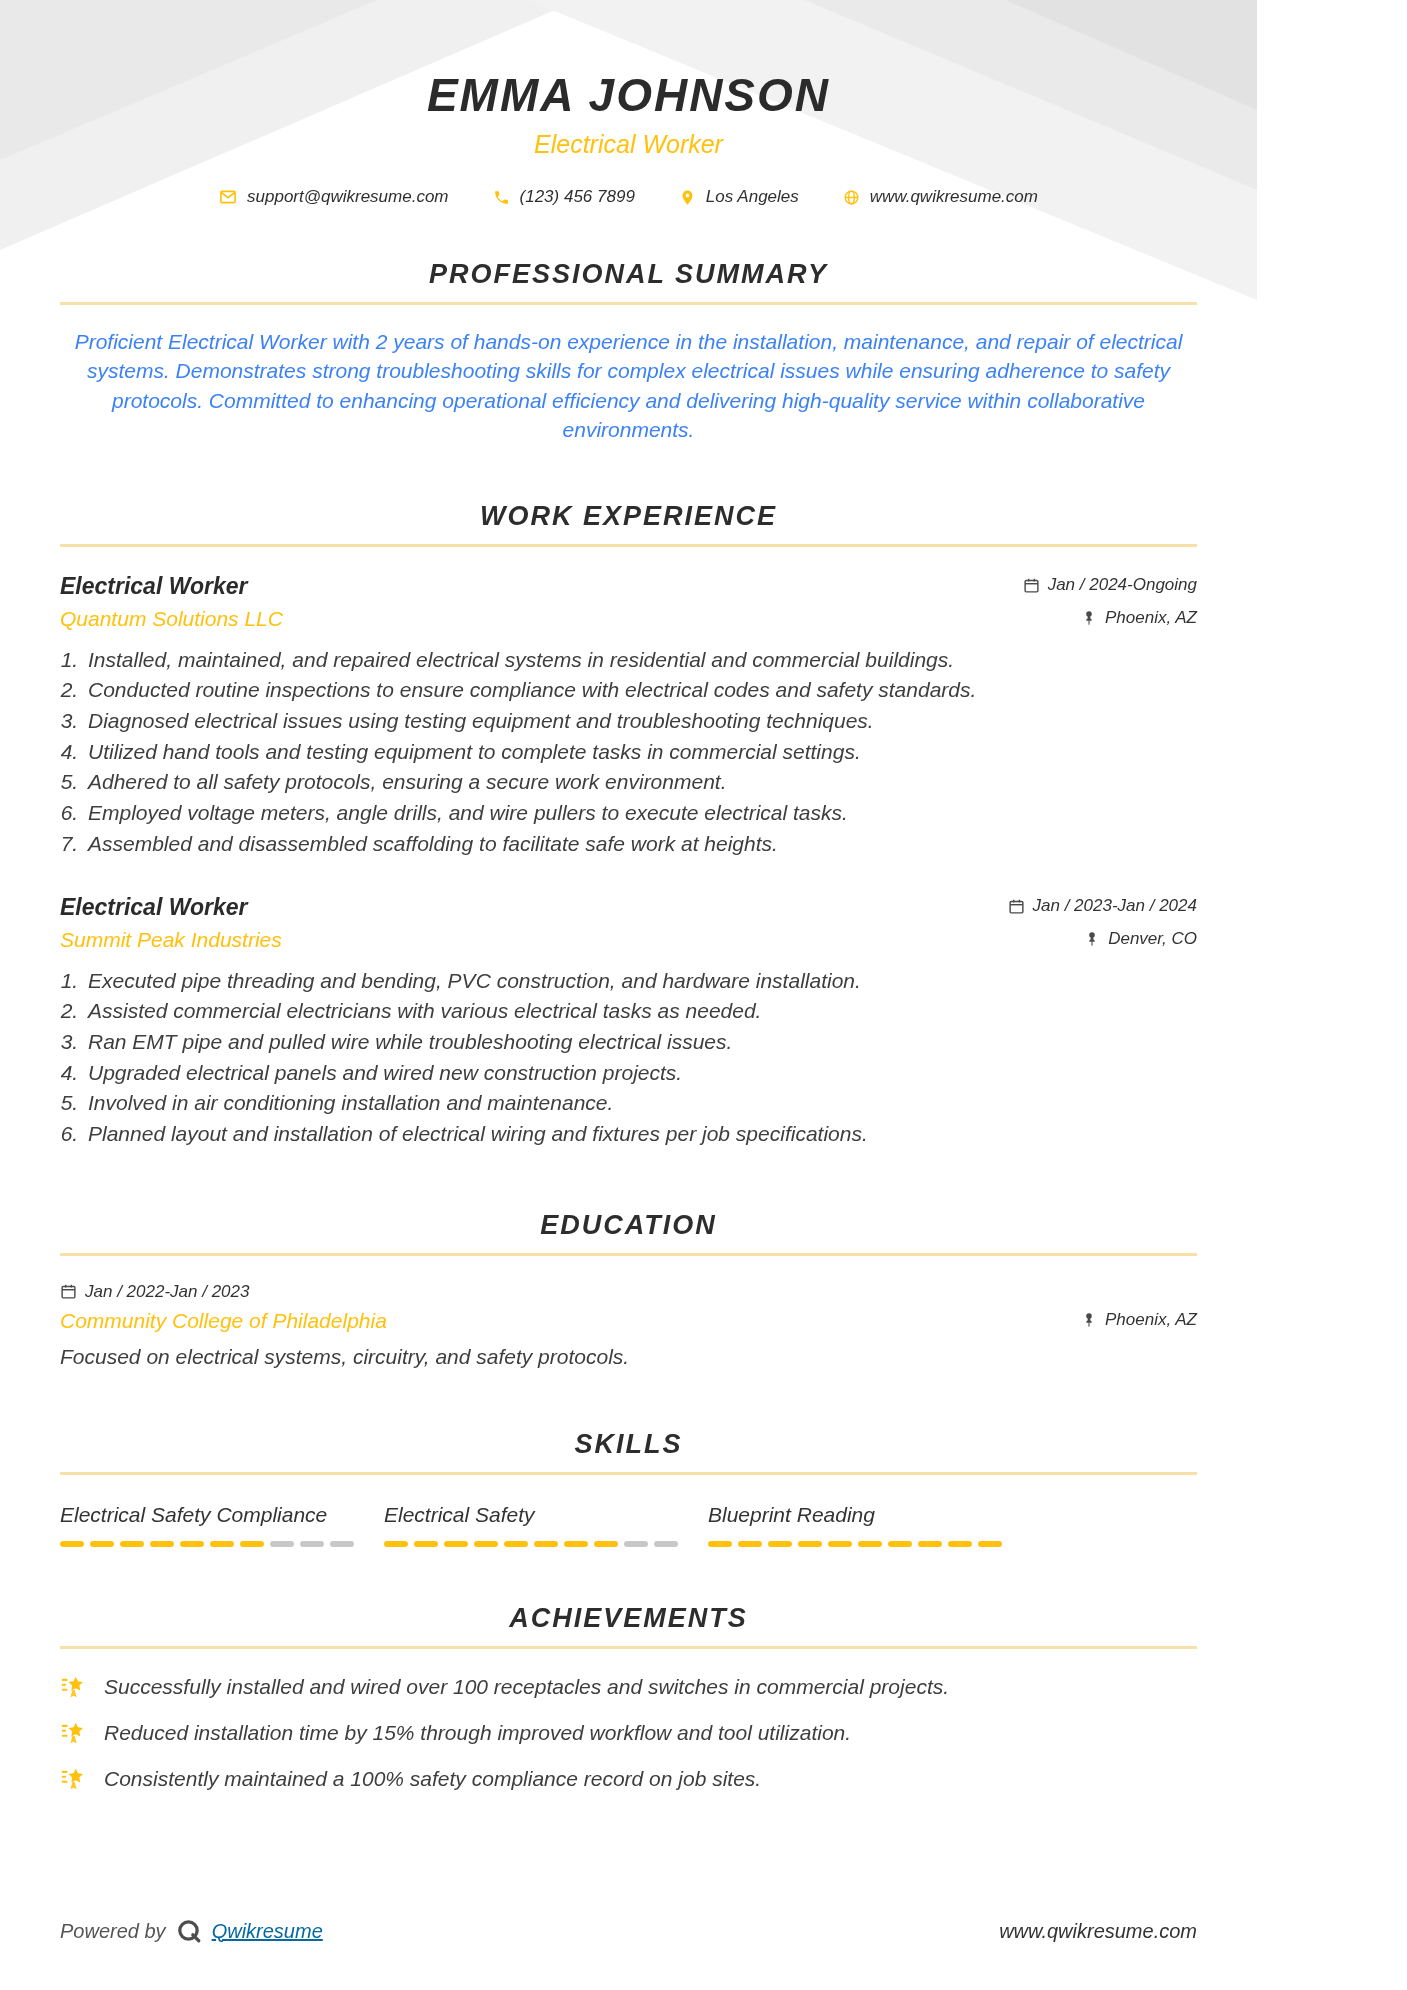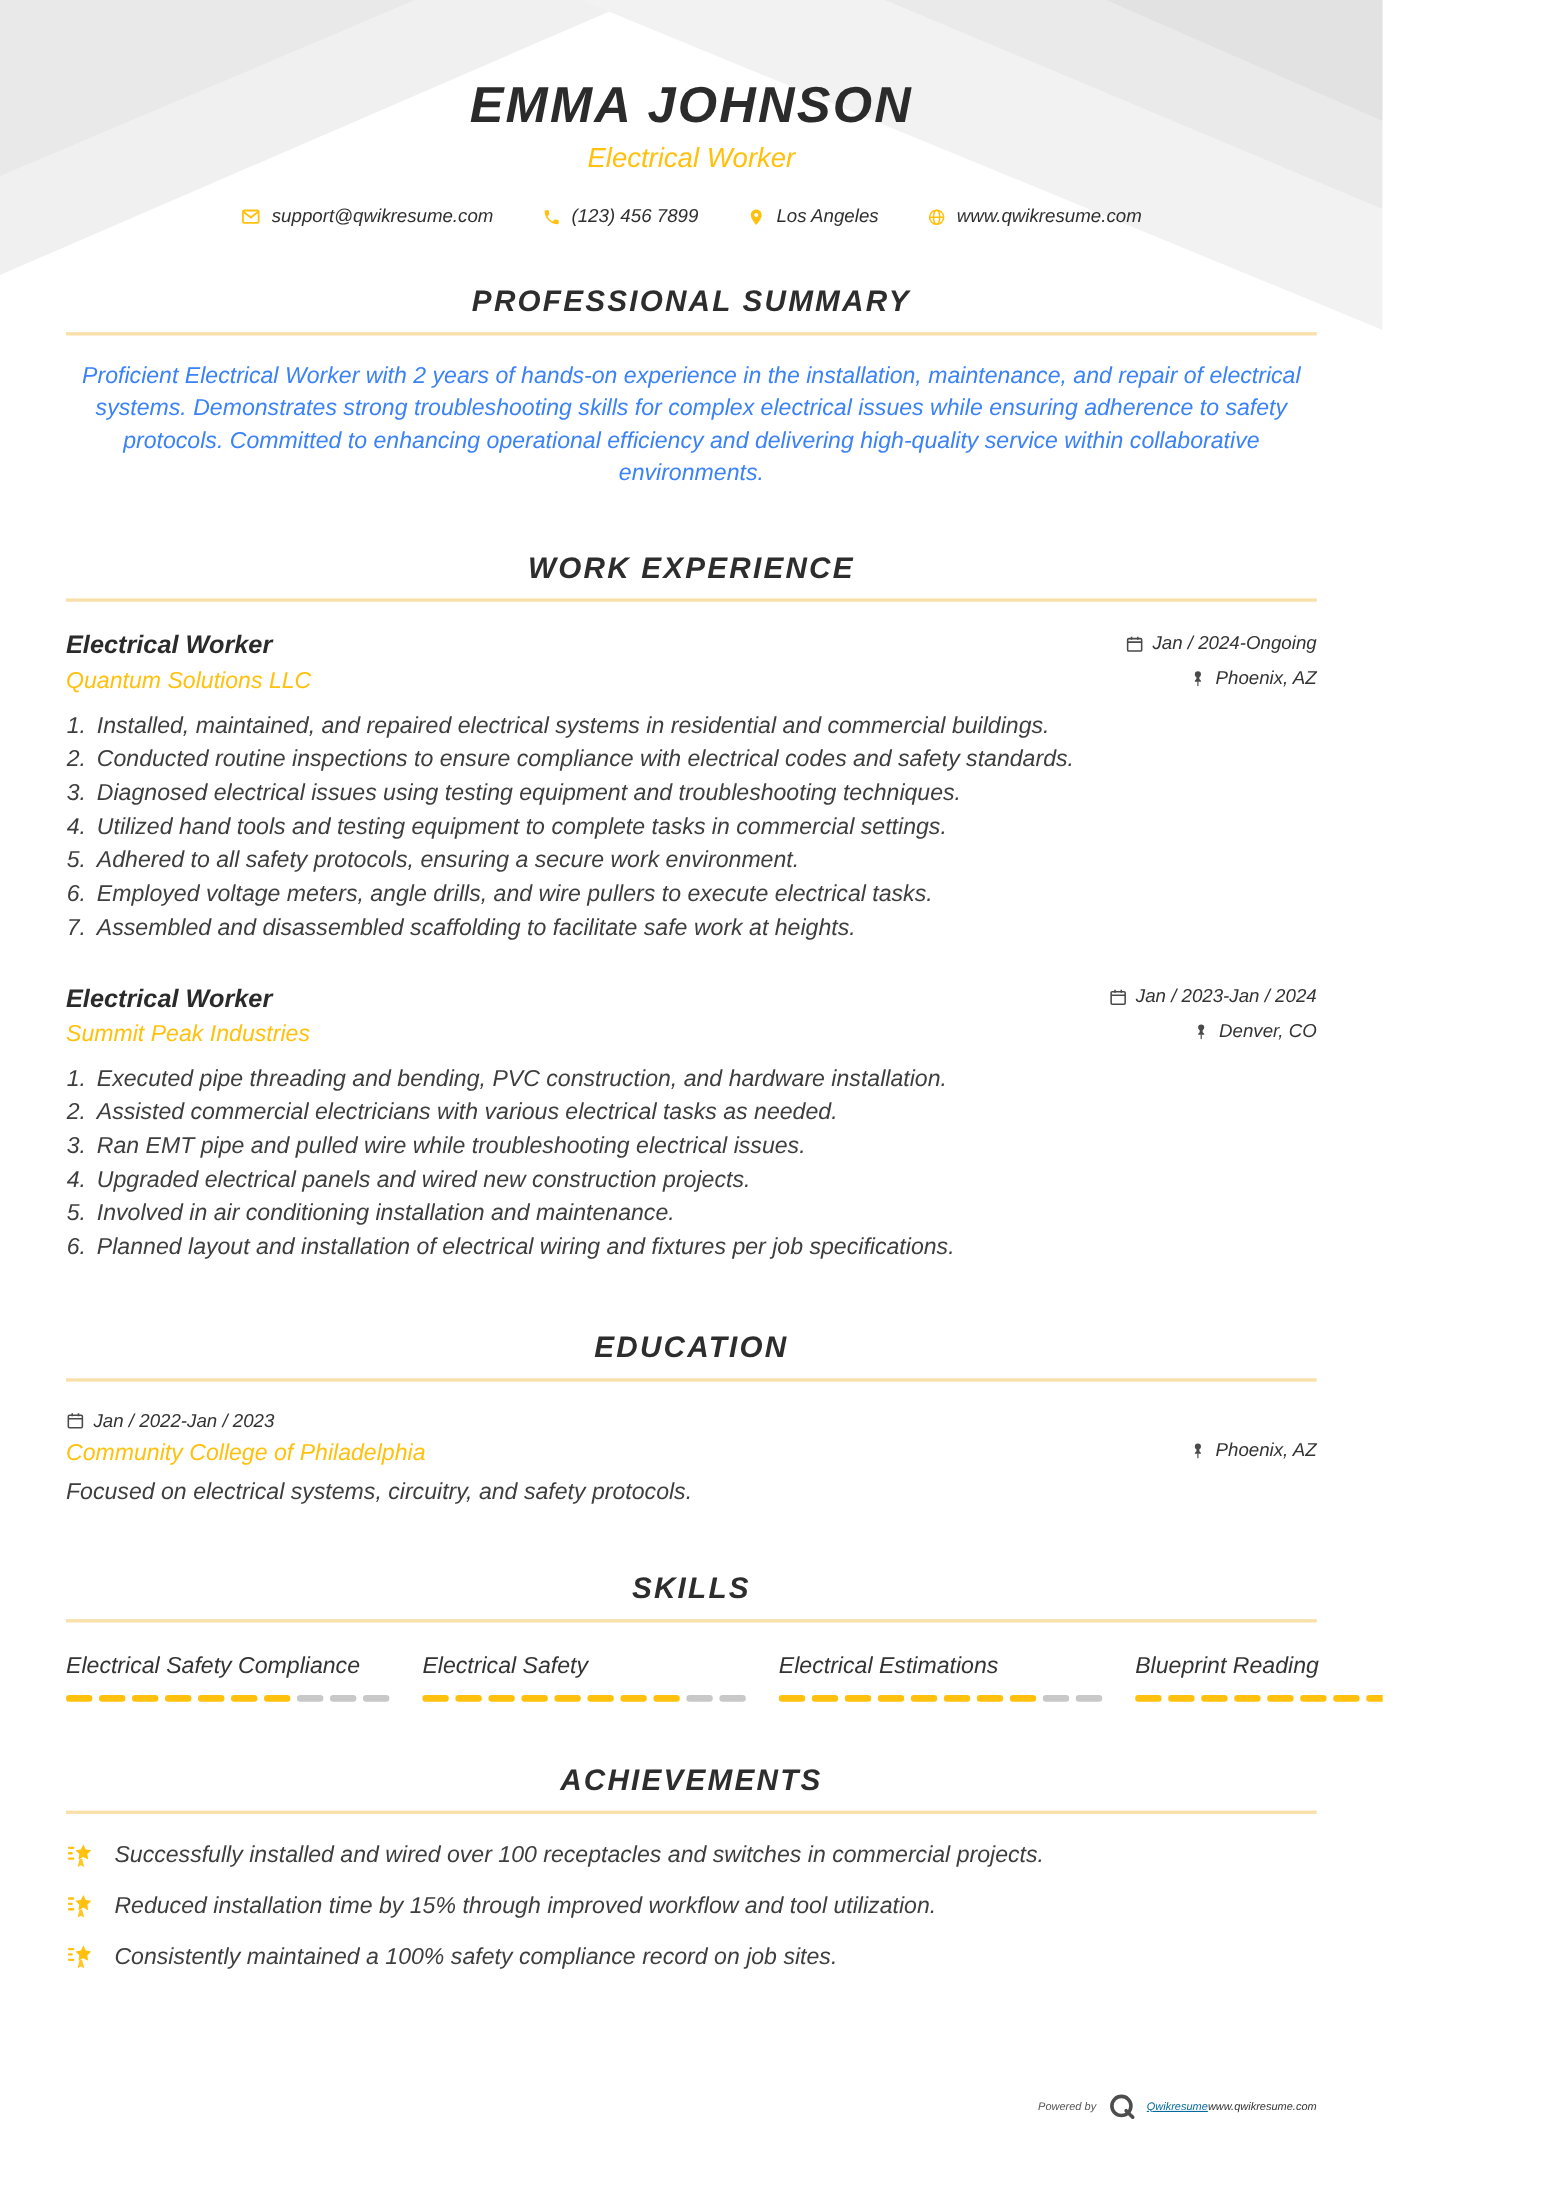--- a/index.html
+++ b/index.html
@@ -85,23 +85,23 @@
   .dash { width: 24px; height: 6px; border-radius: 3px; display: inline-block; }
   .dash-filled { background: var(--accent); }
   .dash-empty { background: #c8c8c8; }
 
   .achievements-section { margin-top: 56px; }
   .achievements-list { margin-top: 24px; }
   .achievement { display: flex; align-items: center; gap: 16px; margin-top: 18px; font-size: 21px; color: #3e3e3e; }
 
   
   .footer {
-    position: absolute; left: 60px; right: 60px; bottom: 62px;
-    display: flex; justify-content: flex-end; align-items: center;
-    font-size: 10px; color: #333; z-index: 1;
+    position: absolute; left: 60px; right: 60px; bottom: 46px;
+    display: flex; justify-content: space-between; align-items: center;
+    font-size: 20px; color: #333; z-index: 1;
   }
   .footer-left { display: inline-flex; align-items: center; gap: 10px; }
   .powered-by { color: #555; }
   .brand-link { color: #0369a1; text-decoration: underline; cursor: pointer; }
   .site-link { color: #333; }
 </style>
 </head>
 <body>
 
 <svg width="0" height="0" style="position:absolute" aria-hidden="true">
@@ -316,35 +316,20 @@
               <span class="dash dash-filled"></span>
               <span class="dash dash-filled"></span>
               <span class="dash dash-filled"></span>
               <span class="dash dash-empty"></span>
               <span class="dash dash-empty"></span>
               <span class="dash dash-empty"></span>
             </div>
         </div>
         <div class="skill">
           <div class="skill-label">Electrical Safety</div>
-          <div class="dash-bar">
-              <span class="dash dash-filled"></span>
-              <span class="dash dash-filled"></span>
-              <span class="dash dash-filled"></span>
-              <span class="dash dash-filled"></span>
-              <span class="dash dash-filled"></span>
-              <span class="dash dash-filled"></span>
-              <span class="dash dash-filled"></span>
-              <span class="dash dash-filled"></span>
-              <span class="dash dash-empty"></span>
-              <span class="dash dash-empty"></span>
-            </div>
-        </div>
-        <div class="skill">
-          <div class="skill-label">Electrical Estimations</div>
           <div class="dash-bar">
               <span class="dash dash-filled"></span>
               <span class="dash dash-filled"></span>
               <span class="dash dash-filled"></span>
               <span class="dash dash-filled"></span>
               <span class="dash dash-filled"></span>
               <span class="dash dash-filled"></span>
               <span class="dash dash-filled"></span>
               <span class="dash dash-filled"></span>
               <span class="dash dash-empty"></span>

